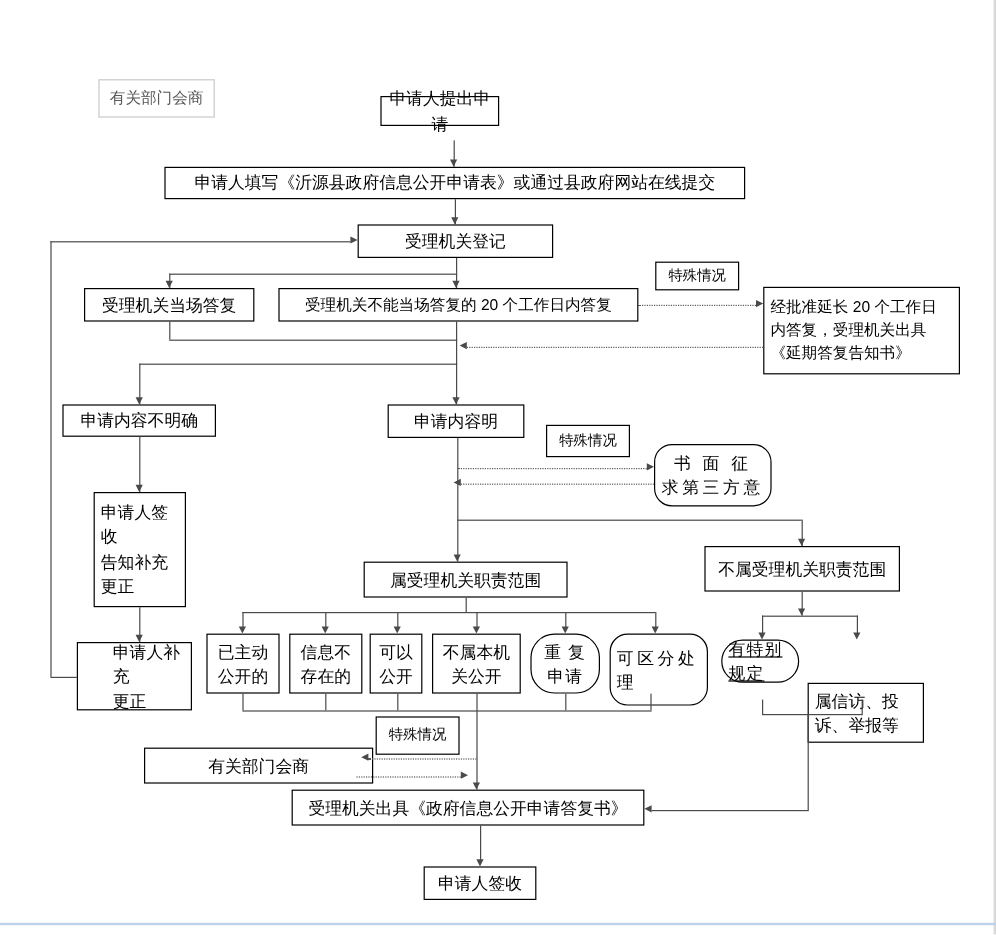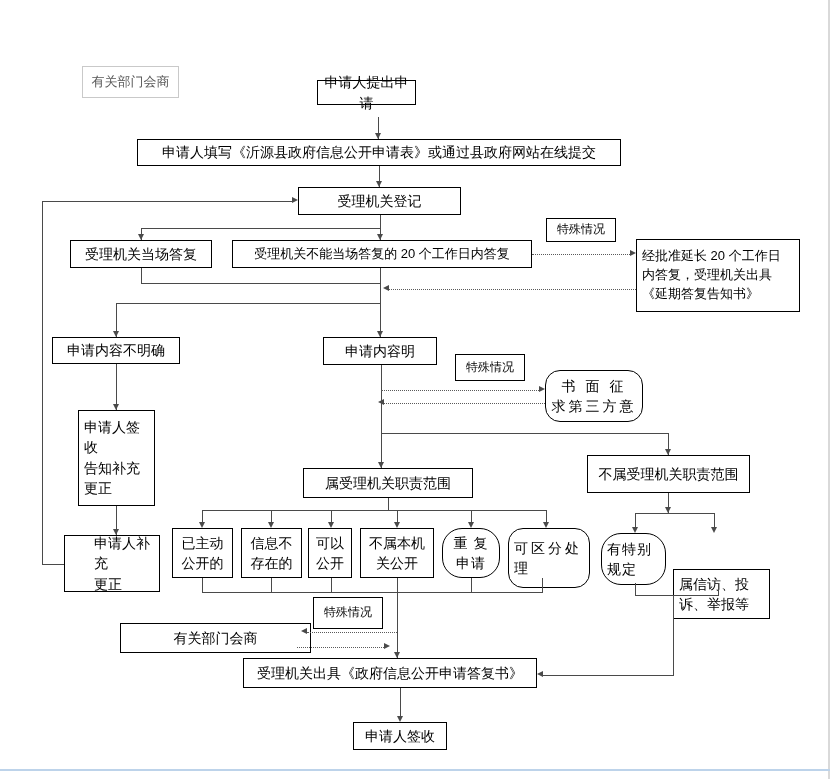--- a/index.html
+++ b/index.html
@@ -70,21 +70,21 @@
   <div class="box" style="left:241px;top:528px;width:61px;height:50px;">信息不
 存在的</div>
   <div class="box" style="left:308px;top:528px;width:44px;height:50px;">可以
 公开</div>
   <div class="box" style="left:360px;top:528px;width:74px;height:50px;">不属本机
 关公开</div>
   <div class="box ls1" style="left:442px;top:528px;width:58px;height:50px;">重 复
 申请</div>
   <div class="box ls2 leftal" style="left:508px;top:528px;width:82px;height:60px;">可区分处
 理</div>
-  <div class="box ls1 leftal" style="left:601px;top:533px;width:65px;height:52px;">有特别
+  <div class="box ls1 leftal" style="left:601px;top:533px;width:65px;height:36px;text-decoration:underline;">有特别
 规定</div>
   <div class="box leftal" style="left:673px;top:533px;width:97px;height:50px;margin-top:36px;">属信访、投
 诉、举报等</div>
   <div class="box small" style="left:313px;top:597px;width:70px;height:32px;">特殊情况</div>
   <div class="box" style="left:120px;top:623px;width:191px;height:30px;">有关部门会商</div>
   <div class="box" style="left:243px;top:658px;width:294px;height:30px;">受理机关出具《政府信息公开申请答复书》</div>
   <div class="box" style="left:353px;top:722px;width:94px;height:28px;">申请人签收</div>
 
   <div class="ln" style="left:378px;top:117px;width:1px;height:22px;"></div>
   <div class="ln" style="left:379px;top:166px;width:1px;height:21px;"></div>

